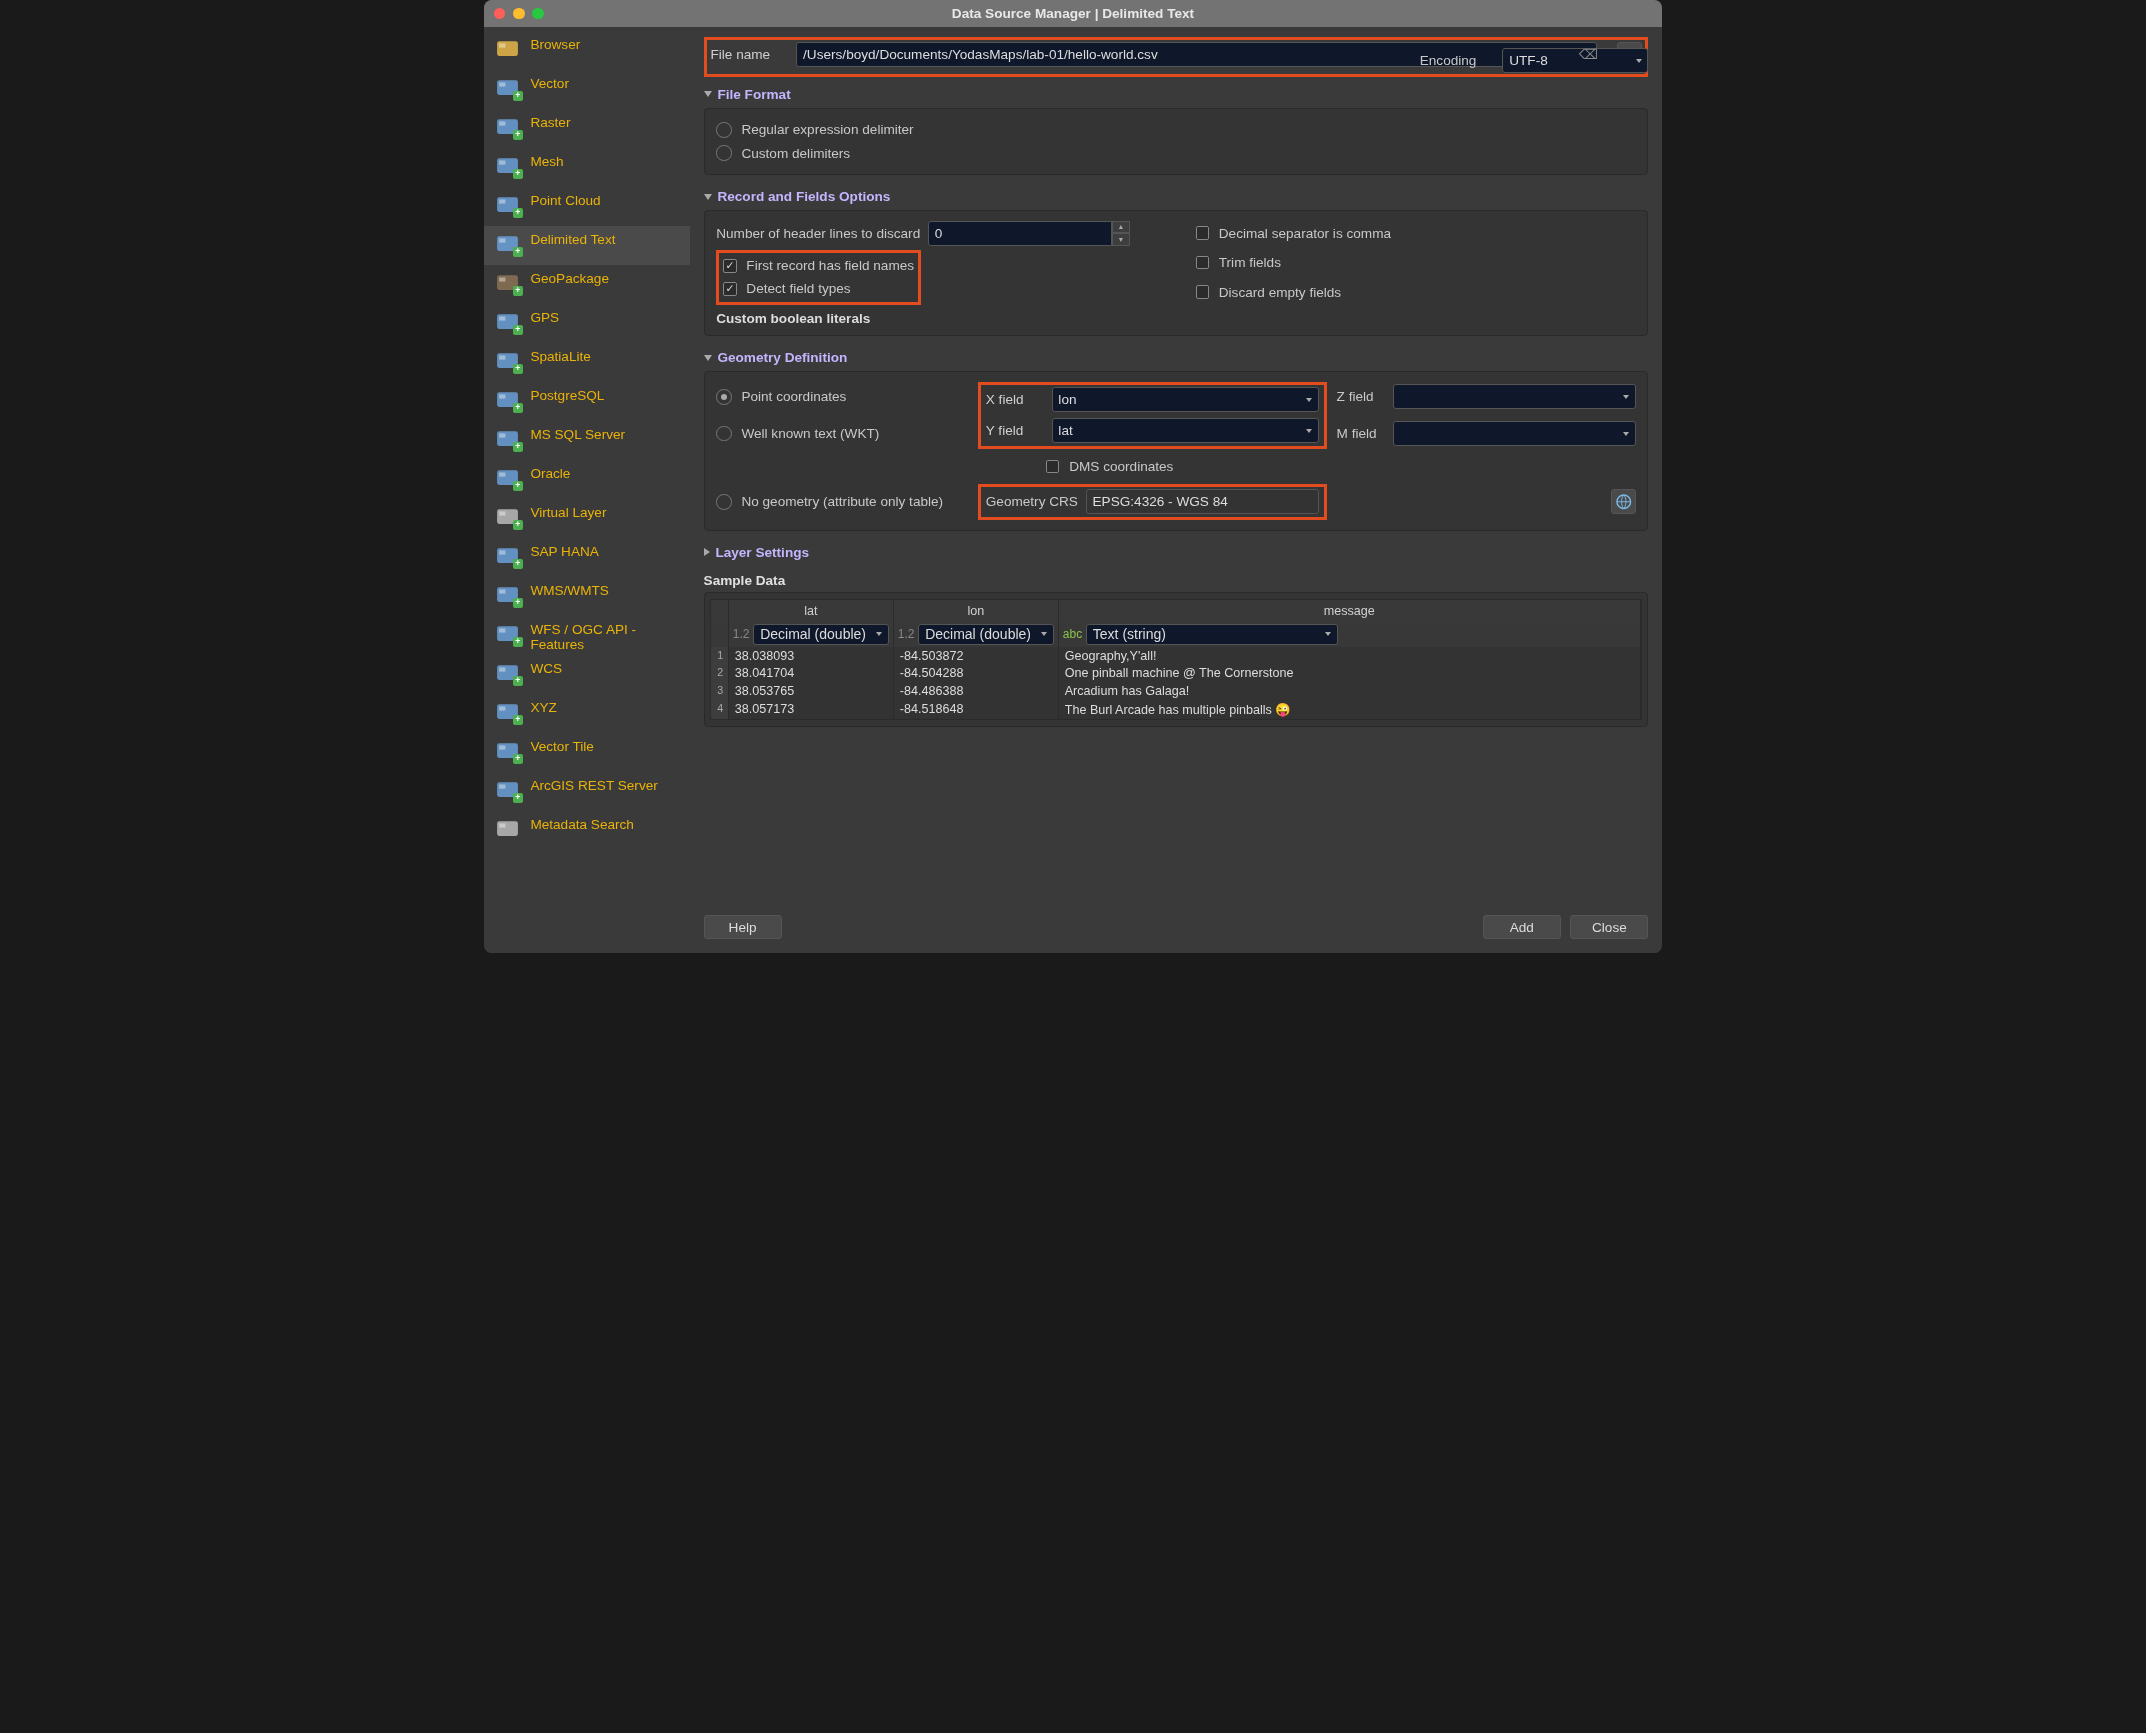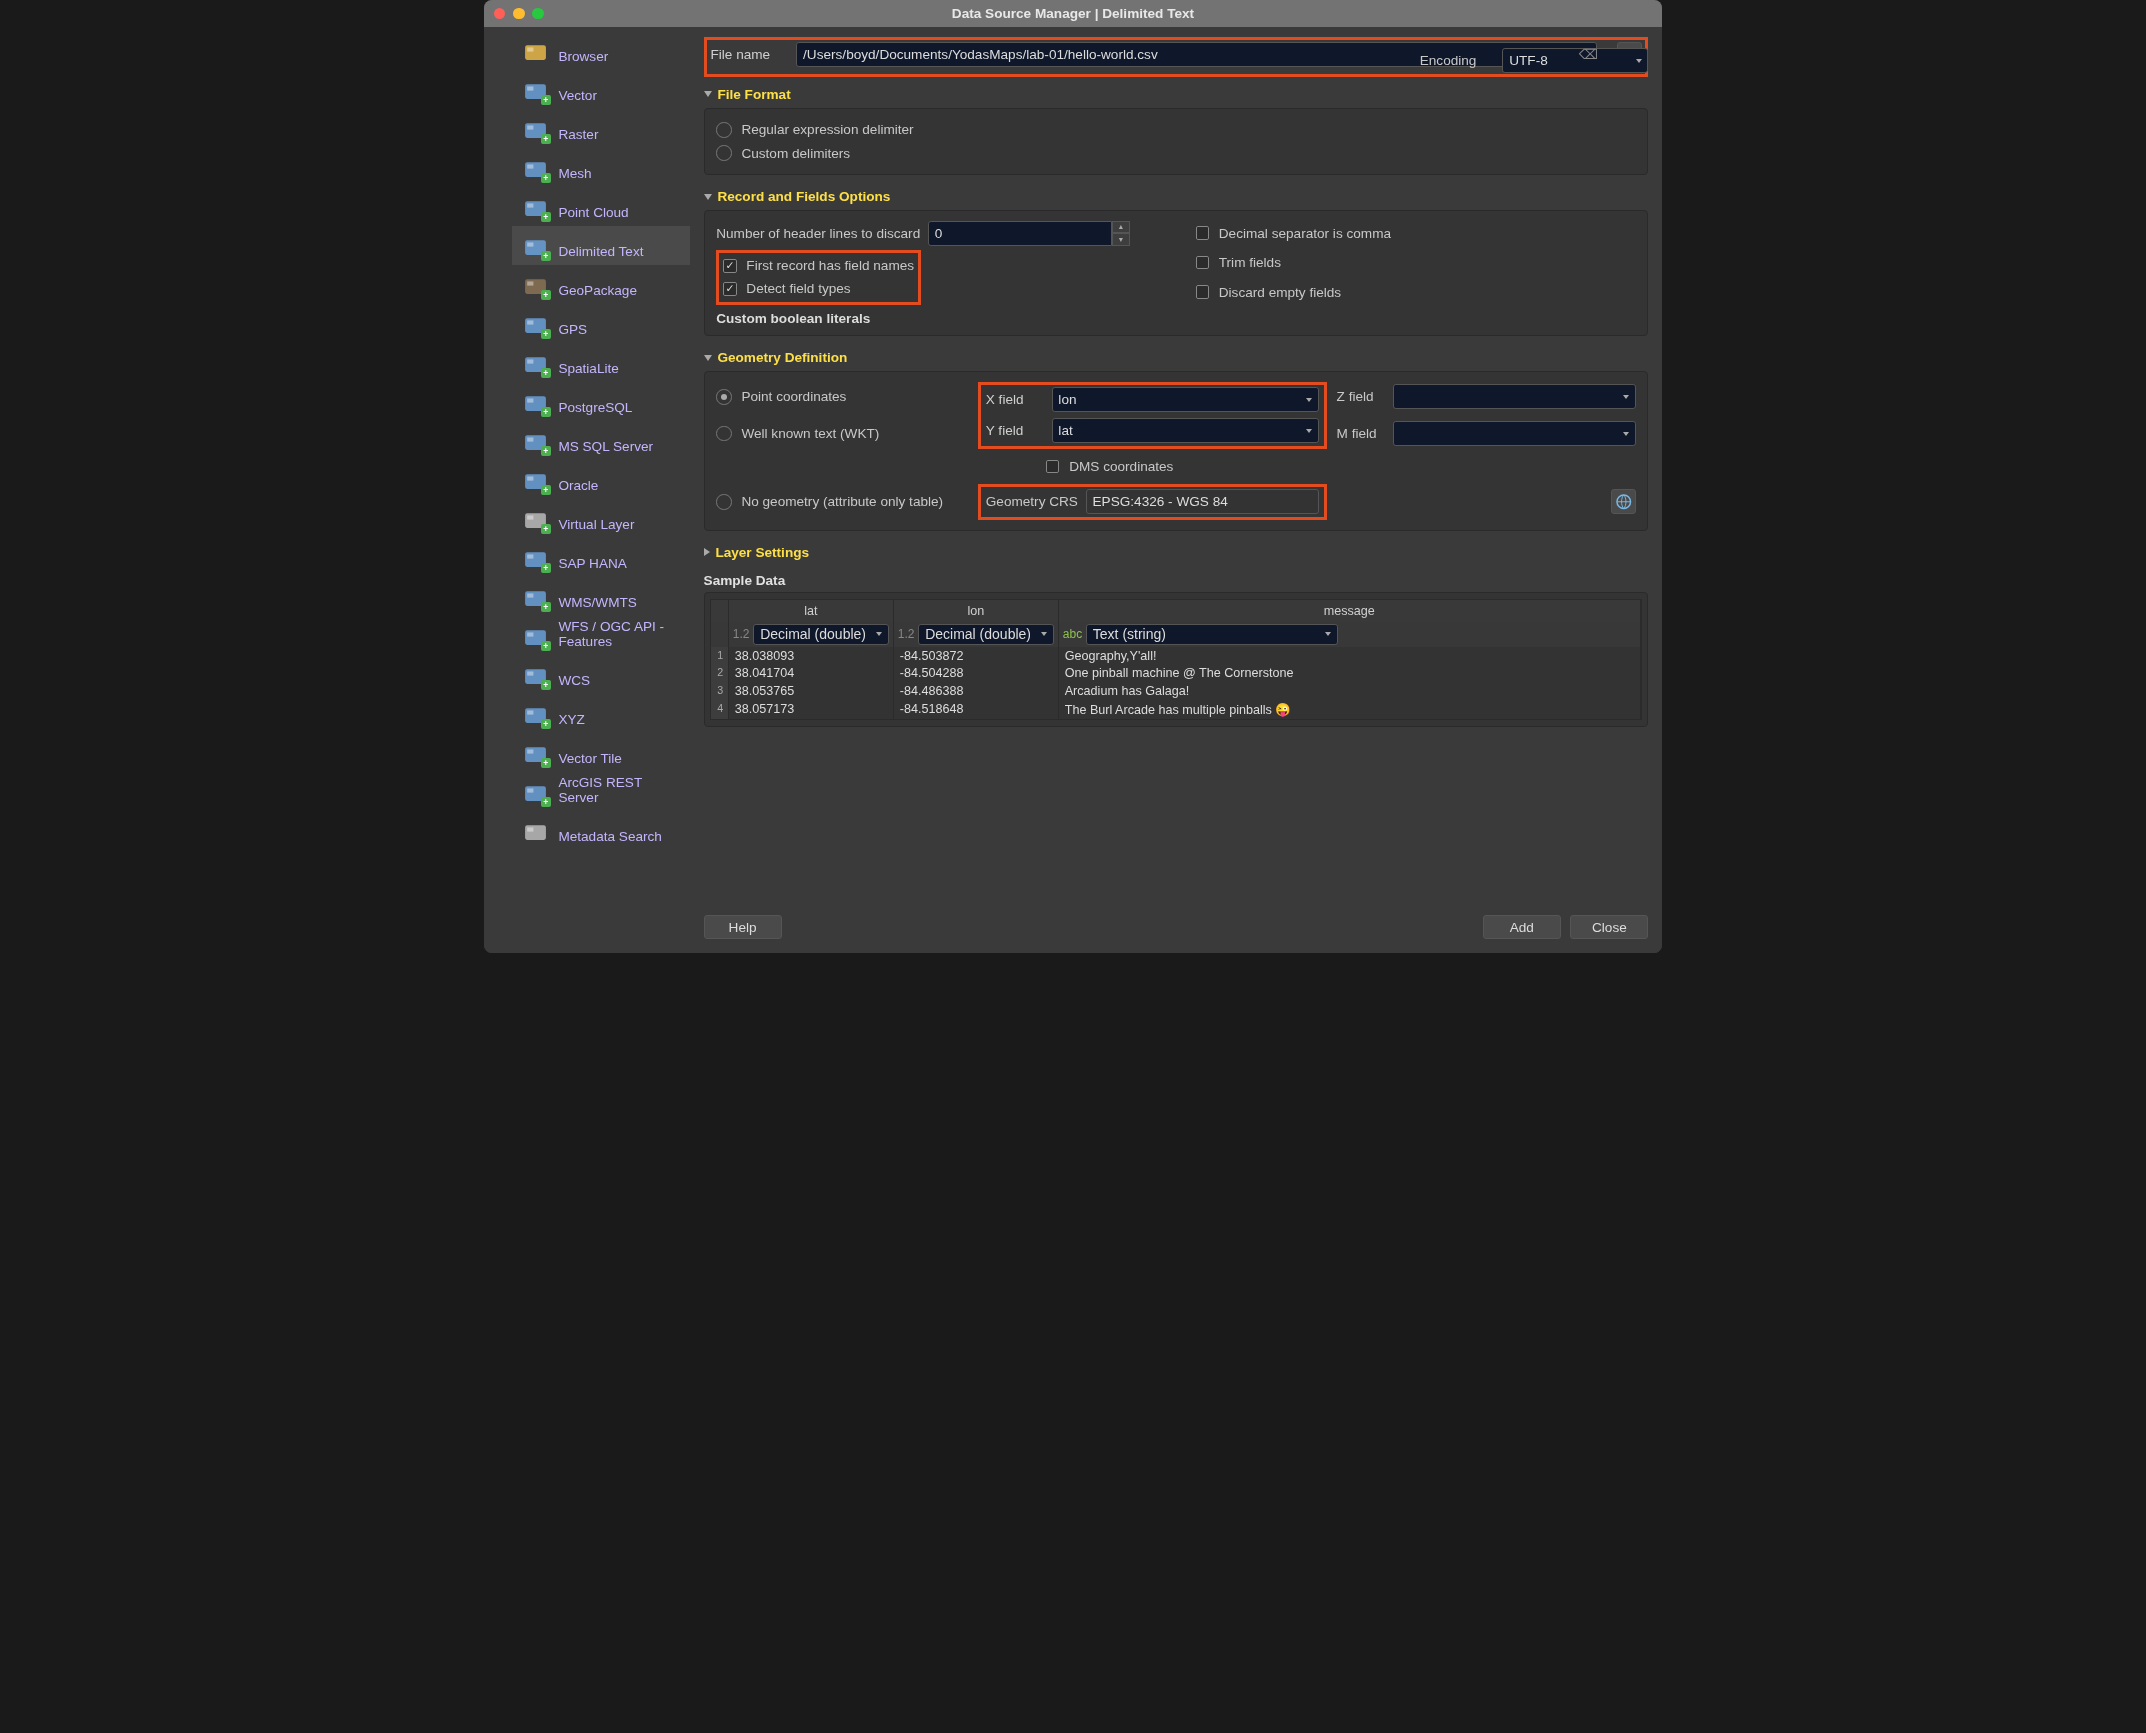--- a/index.html
+++ b/index.html
@@ -7,37 +7,37 @@
   .window { width: 1178px; height: 953px; background: #3a3a3a; display: flex; flex-direction: column; border-radius: 7.8px; overflow: hidden; position: relative; margin: 0 auto; }
   .titlebar { height: 27px; background: #737373; display: flex; align-items: center; padding: 0 9.7px; position: relative; }
   .traffic { display: flex; gap: 7.8px; }
   .dot { width: 11.6px; height: 11.6px; border-radius: 50%; }
   .dot.red { background: #ff5f57; }
   .dot.yellow { background: #febc2e; }
   .dot.green { background: #28c840; }
   .title { position: absolute; left: 0; right: 0; text-align: center; font-weight: 600; color: #e8e8e8; font-size: 13.6px; pointer-events: none; }
   .body { flex: 1; display: flex; min-height: 0; }
   .sidebar { width: 206px; background: #3a3a3a; overflow-y: auto; padding-top: 3.9px; }
-  .side-item { display: flex; align-items: flex-end; gap: 9.7px; padding: 5.8px 9.7px; height: 39px; cursor: pointer; color: #c4b5fd; margin-left: 28px; }
+  .side-item { display: flex; align-items: flex-start; gap: 9.7px; padding: 5.8px 9.7px; height: 39px; cursor: pointer; color: #eab308; }
   .side-item.selected { background: #4a4a4a; }
   .side-icon { width: 27px; height: 23px; display: flex; align-items: center; justify-content: center; flex-shrink: 0; }
   .side-icon svg { width: 25px; height: 21.3px; }
   .plus-badge { position: absolute; bottom: -1.9px; right: -1.9px; width: 9.7px; height: 9.7px; background: #4caf50; border-radius: 1.9px; display:flex; align-items:center; justify-content:center; }
   .plus-badge::after { content:"+"; color:#fff; font-size:8.7px; font-weight:bold; line-height:1; }
   .ico-wrap { position: relative; width:27px; height:23px; }
   .main { flex: 1; background: #3a3a3a; padding: 9.7px 13.6px; overflow-y: auto; display: flex; flex-direction: column; }
   .row { display: flex; align-items: center; gap: 7.8px; margin-bottom: 5.8px; }
   label.fl { width: 78px; color: #d0d0d0; }
   input[type=text], .txtinput, select, .combo {
     background: #0f172a; border: 1px solid #555; color: #ddd; padding: 3.9px 5.8px; border-radius: 2.9px; font-size: 13.6px; height: 25px;
   }
   .filepath { flex: 1; }
   .clearbtn { width: 25px; height: 21.3px; display:flex; align-items:center; justify-content:center; color:#888; margin-left:-29px; z-index:1; }
   .browse { width: 25px; height: 25px; background: #4a4a4a; border: 1px solid #555; border-radius:2.9px; display:flex; align-items:center; justify-content:center; cursor:pointer; margin-left: 7.8px;}
-  .section-h { display:flex; align-items:center; gap:5.8px; color:#fde047; font-weight:600; margin: 7.8px 0 5.8px; cursor:pointer;}
+  .section-h { display:flex; align-items:center; gap:5.8px; color:#c4b5fd; font-weight:600; margin: 7.8px 0 5.8px; cursor:pointer;}
   .disclosure { width:0; height:0; border-left:4.9px solid transparent; border-right:4.9px solid transparent; border-top:6.8px solid #aaa; }
   .disclosure.right { border-top:4.9px solid transparent; border-bottom:4.9px solid transparent; border-left:6.8px solid #aaa; border-right:none; }
   .panel { background: #343434; border: 1px solid #2a2a2a; border-radius: 3.9px; padding: 9.7px 11.6px; margin-bottom: 5.8px; }
   .radio, .check { display:flex; align-items:center; gap:9.7px; padding: 3.9px 0; }
   .radio-dot { width:15.5px; height:15.5px; border-radius:50%; border:1.9px solid #777; display:flex; align-items:center; justify-content:center; }
   .radio-dot.on::after { content:""; width:6.8px; height:6.8px; background:#aaa; border-radius:50%; }
   .check-box { width:13.6px; height:13.6px; border:1px solid #888; border-radius:1.9px; display:flex; align-items:center; justify-content:center; background:#2b2b2b; }
   .check-box.on::after { content:"✓"; color:#ddd; font-size:10.7px; }
   .twocol { display:grid; grid-template-columns: 1fr 1fr; gap: 3.9px 39px; align-items:center; }
   .field-row { display:flex; align-items:center; gap:7.8px; }

